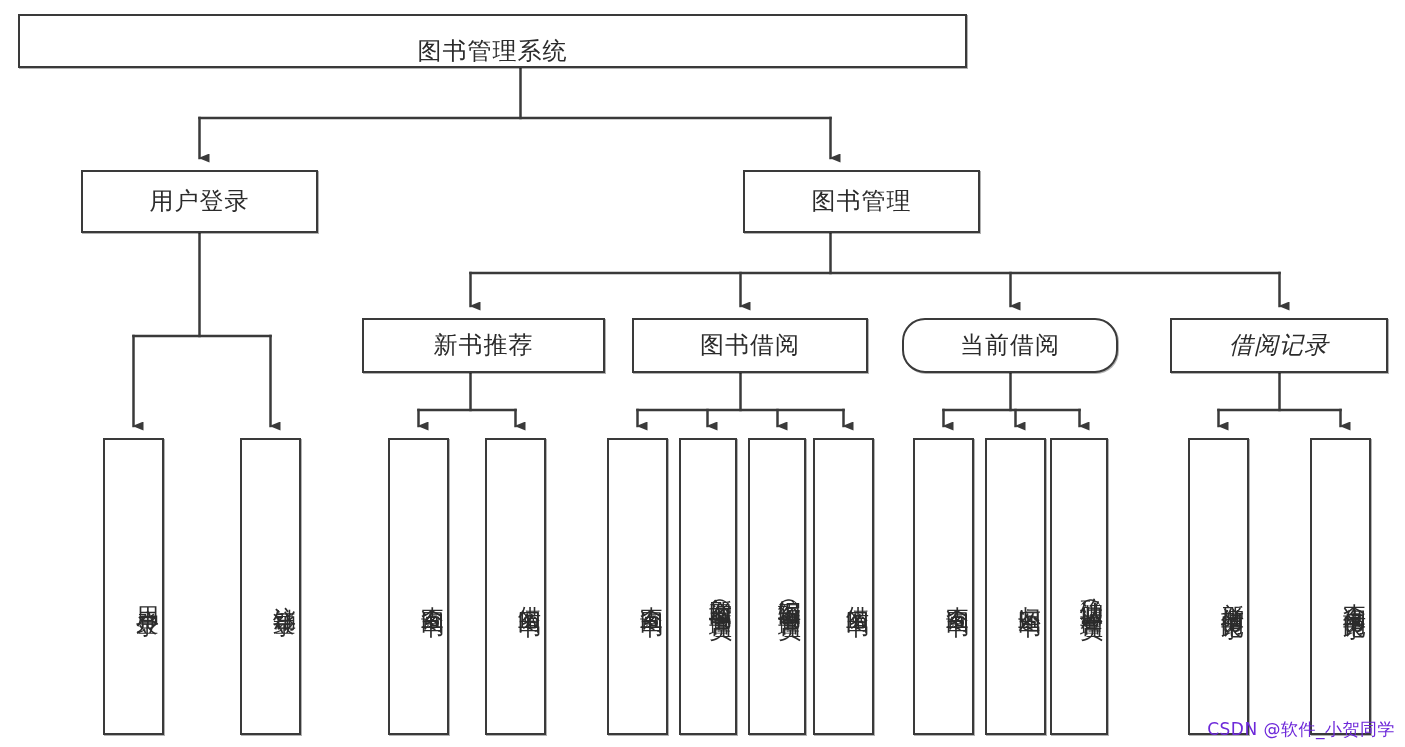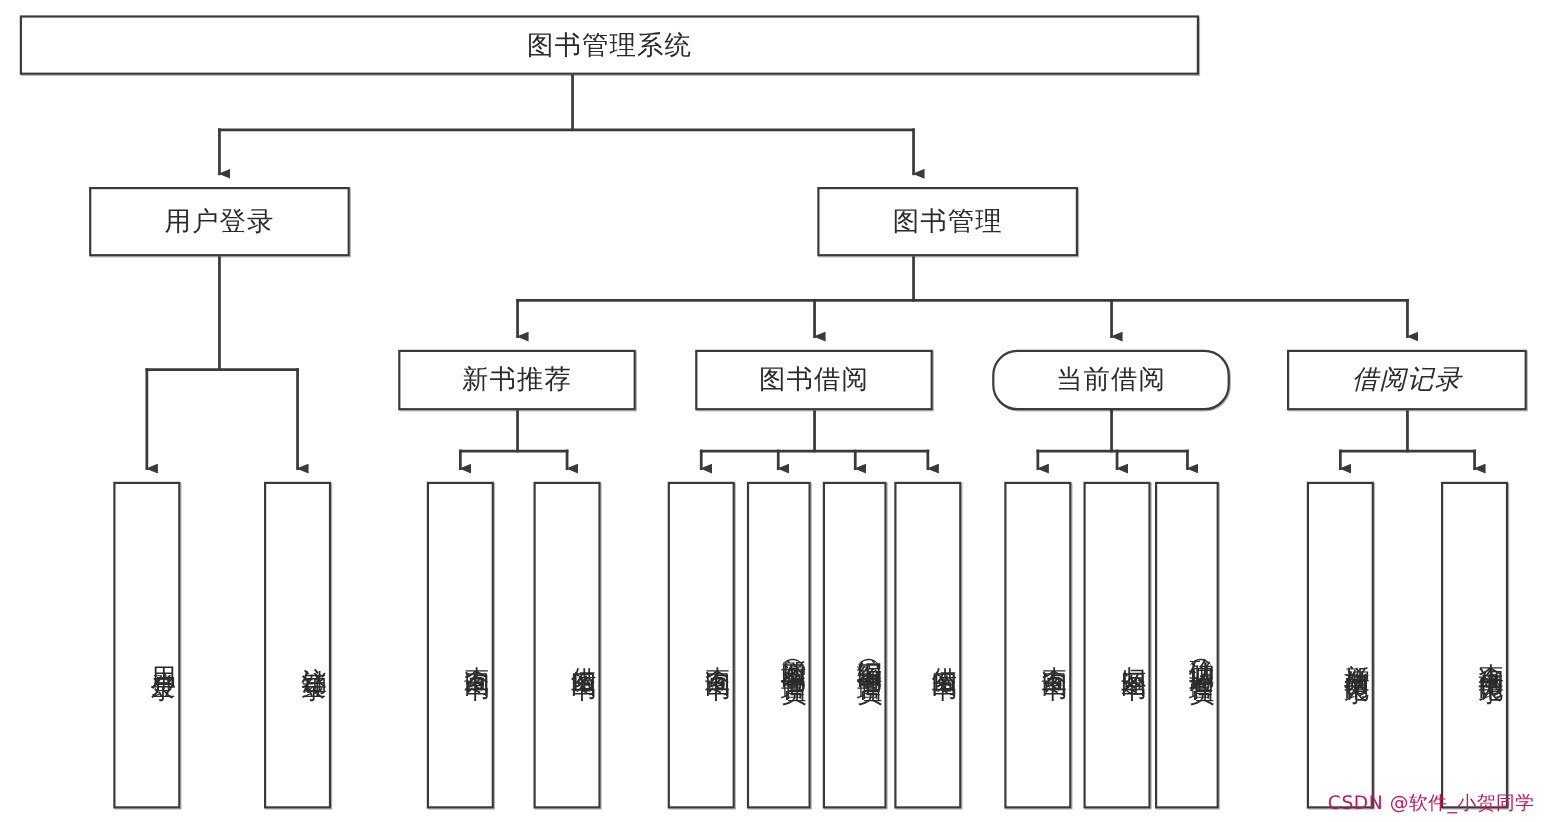--- a/index.html
+++ b/index.html
@@ -53,21 +53,21 @@
   }
   .node.vert > span {
     writing-mode: vertical-rl;
     text-orientation: upright;
   }
   .watermark {
     position: absolute;
     right: 10px;
     bottom: 6px;
     font-size: 17px;
-    color: #be185d;
+    color: #6d28d9;
     white-space: nowrap;
     letter-spacing: 0.5px;
   }
 </style>
 </head>
 <body>
 
 <div id="canvas">
 
   <svg id="wires" viewBox="0 0 1405 747" xmlns="http://www.w3.org/2000/svg">
@@ -113,42 +113,42 @@
       <path d="M1015.5,410 L1015.5,426" marker-end="url(#arrowhead)"></path>
       <path d="M1079.5,410 L1079.5,426" marker-end="url(#arrowhead)"></path>
 
       <path d="M1279.5,373 L1279.5,410"></path>
       <path d="M1218.5,410 L1340.5,410"></path>
       <path d="M1218.5,410 L1218.5,426" marker-end="url(#arrowhead)"></path>
       <path d="M1340.5,410 L1340.5,426" marker-end="url(#arrowhead)"></path>
     </g>
   </svg>
 
-  <div class="node horiz" style="left: 18px; top: 14px; width: 1072px; height: 54px;">
+  <div class="node horiz" style="left: 18px; top: 14px; width: 949px; height: 54px; align-items: flex-end;">
     <span>图书管理系统</span>
   </div>
 
   <div class="node horiz" style="left: 81px; top: 170px; width: 237px; height: 63px;">
     <span>用户登录</span>
   </div>
   <div class="node horiz" style="left: 743px; top: 170px; width: 237px; height: 63px;">
     <span>图书管理</span>
   </div>
 
   <div class="node vert" style="left: 103px; top: 438px; width: 61px; height: 297px;">
     <span>用户登录</span>
   </div>
   <div class="node vert" style="left: 240px; top: 438px; width: 61px; height: 297px;">
     <span>注销登录</span>
   </div>
 
-  <div class="node horiz" style="left: 362px; top: 318px; width: 216px; height: 55px; justify-content: center;">
+  <div class="node horiz" style="left: 362px; top: 318px; width: 243px; height: 55px; justify-content: center;">
     <span>新书推荐</span>
   </div>
-  <div class="node horiz" style="left: 632px; top: 318px; width: 216px; height: 55px;">
+  <div class="node horiz" style="left: 632px; top: 318px; width: 236px; height: 55px;">
     <span>图书借阅</span>
   </div>
   <div class="node horiz" style="left: 902px; top: 318px; width: 216px; height: 55px; border-radius: 23px;">
     <span>当前借阅</span>
   </div>
   <div class="node horiz" style="left: 1170px; top: 318px; width: 218px; height: 55px; font-style: italic;">
     <span>借阅记录</span>
   </div>
 
   <div class="node vert" style="left: 388px; top: 438px; width: 61px; height: 297px;">

